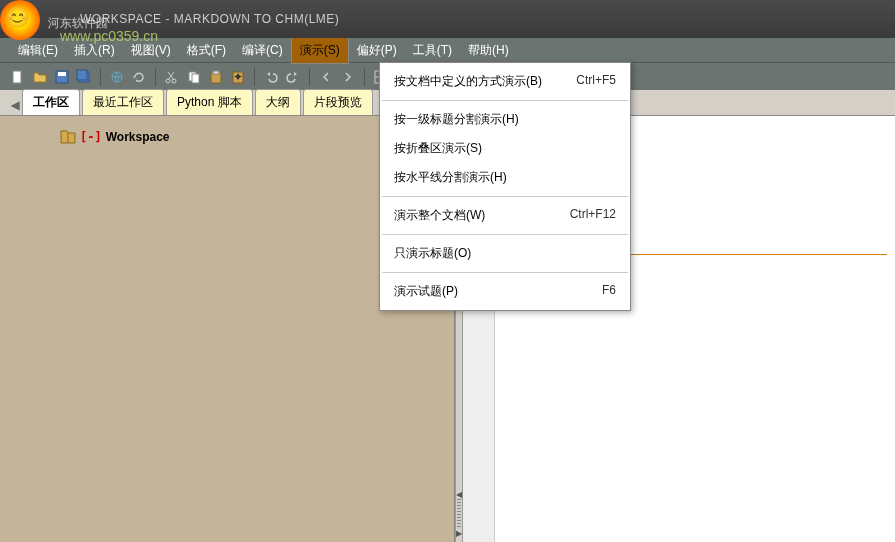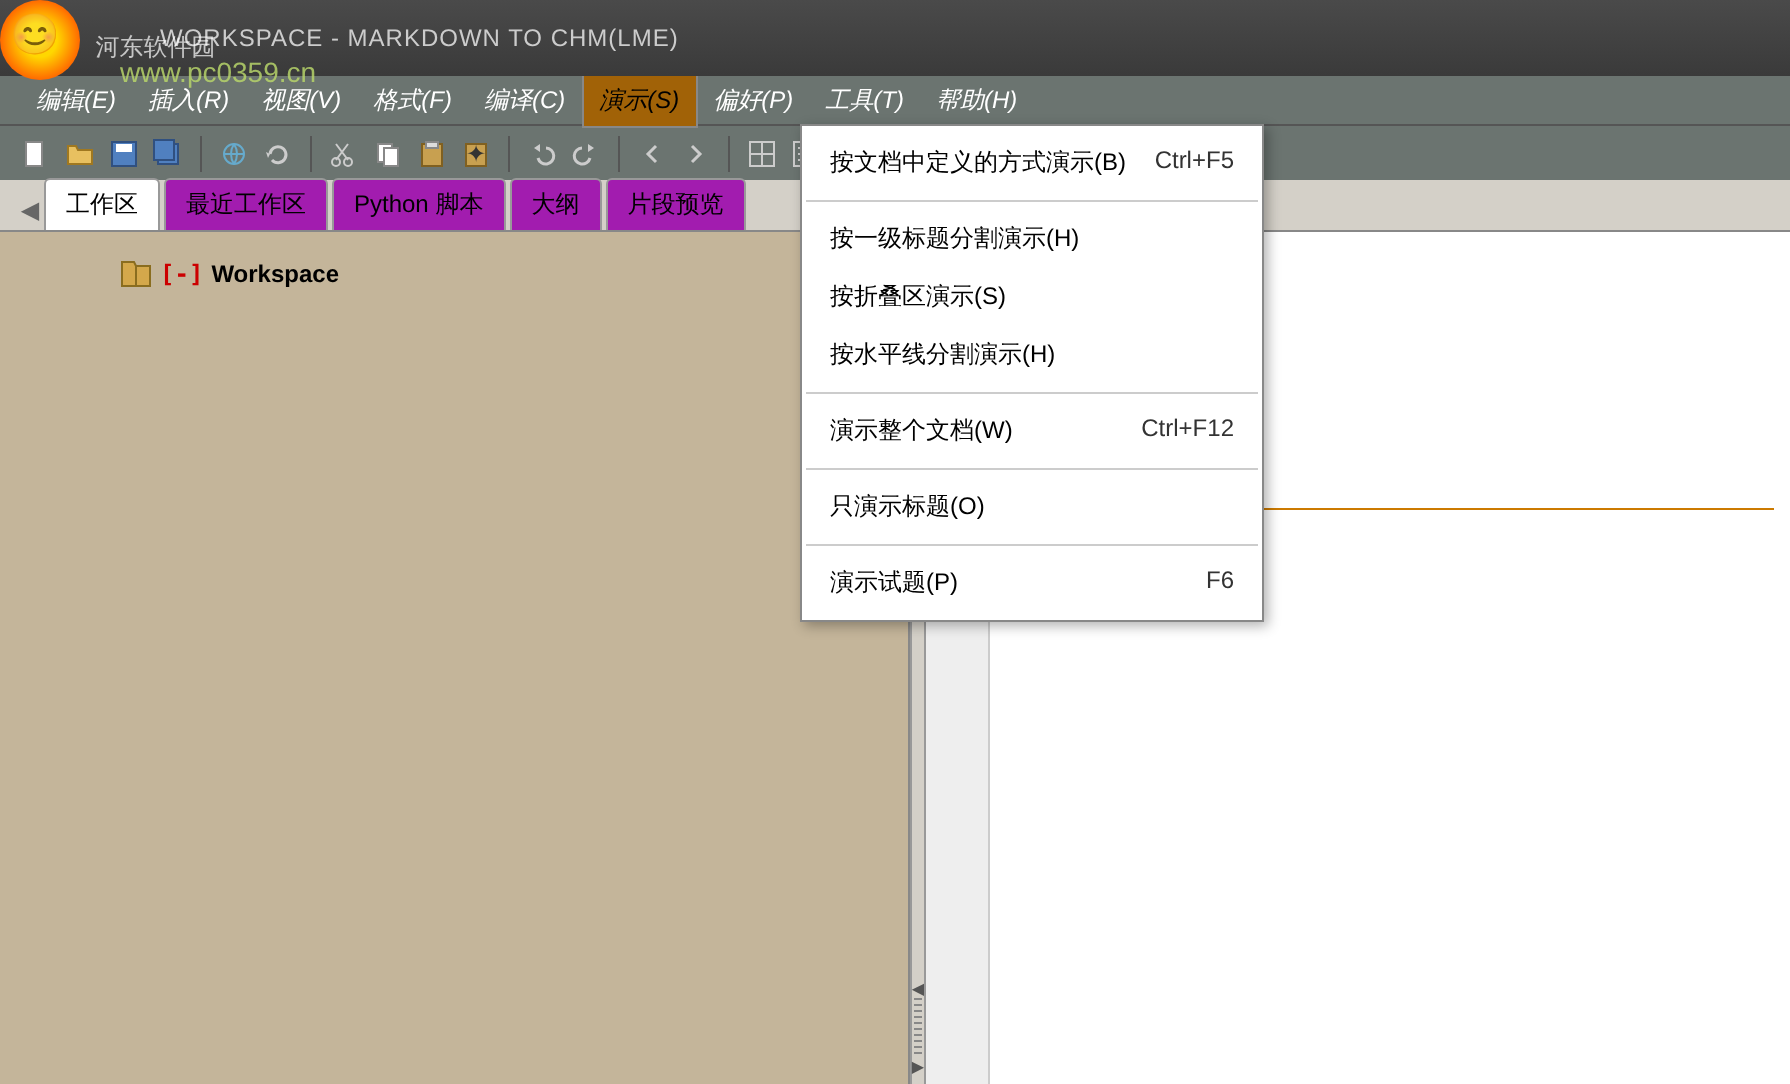--- a/index.html
+++ b/index.html
@@ -5,54 +5,54 @@
 * { margin: 0; padding: 0; box-sizing: border-box; font-family: "Microsoft YaHei", SimSun, sans-serif; font-size: 12px; }
 body { width: 895px; height: 542px; background: #fff; overflow: hidden; position: relative; }
 
 .titlebar { height: 38px; background: linear-gradient(#4a4a4a, #3a3a3a); color: #ccc; display: flex; align-items: center; padding-left: 80px; position: relative; }
 .titlebar .title { font-size: 12px; letter-spacing: 0.5px; }
 .watermark { position: absolute; left: 0; top: 0; font-size: 28px; font-weight: normal; color: rgba(255,255,255,0.7); font-family: "SimHei", sans-serif; z-index: 100; pointer-events: none; }
 .watermark .logo { display: inline-block; width: 40px; height: 40px; background: radial-gradient(circle, #ffd700 30%, #ff6b00 70%); border-radius: 50%; vertical-align: middle; position: relative; }
 .watermark .logo::after { content: "😊"; position: absolute; left: 5px; top: 5px; font-size: 20px; }
 .watermark-sub { position: absolute; left: 60px; top: 28px; font-size: 14px; color: rgba(182, 211, 106, 0.85); z-index: 100; pointer-events: none; }
 
-.menubar { height: 24px; background: #6b7470; display: flex; align-items: center; padding-left: 10px; font-style: italic; }
+.menubar { height: 24px; background: #6b7470; display: flex; align-items: center; padding-left: 10px; }
 .menubar .menu-item { padding: 4px 8px; color: #fff; cursor: pointer; }
 .menubar .menu-item.active { background: #a16207; color: #000; border: 1px solid #888; }
 
 .toolbar { height: 28px; background: #6b7470; border-top: 1px solid #555; display: flex; align-items: center; padding-left: 8px; gap: 2px; }
 .toolbar .tbtn { width: 20px; height: 20px; display: flex; align-items: center; justify-content: center; color: #ddd; cursor: pointer; }
 .toolbar .tsep { width: 1px; height: 18px; background: #555; margin: 0 4px; }
 .toolbar svg { width: 16px; height: 16px; }
 
 .tabbar { height: 26px; background: #d4d0c8; display: flex; align-items: flex-end; border-bottom: 1px solid #888; padding-left: 8px; }
 .tabbar .tab-scroll { width: 14px; height: 20px; display: flex; align-items: center; justify-content: center; color: #666; cursor: pointer; }
-.tabbar .tab { padding: 4px 10px; border: 1px solid #999; border-bottom: none; background: #a21caf; margin-right: 2px; border-radius: 3px 3px 0 0; cursor: pointer; }
-.tabbar .tab.active { background: #fff; font-weight: normal; }
+.tabbar .tab { padding: 4px 10px; border: 1px solid #999; border-bottom: none; background: #fef9c3; margin-right: 2px; border-radius: 3px 3px 0 0; cursor: pointer; }
+.tabbar .tab.active { background: #fff; font-weight: bold; }
 
 .workspace { display: flex; height: calc(542px - 38px - 24px - 28px - 26px); }
 .left-panel { width: 455px; background: #c4b59a; border-right: 1px solid #888; }
 .left-panel .tree { padding: 10px 20px; }
 .left-panel .tree-item { display: flex; align-items: center; gap: 4px; padding: 4px 40px; font-weight: bold; }
 .book-icon { display: inline-block; width: 16px; height: 14px; }
 .collapse-icon { color: #c00; font-weight: bold; font-family: monospace; }
 
 .splitter { width: 8px; background: #d4d0c8; cursor: col-resize; border-left: 1px solid #999; border-right: 1px solid #999; display: flex; flex-direction: column; align-items: center; justify-content: flex-end; padding-bottom: 4px; }
 .splitter .grip { width: 4px; height: 30px; background: repeating-linear-gradient(#888, #888 1px, transparent 1px, transparent 3px); }
 .splitter .arrow { font-size: 8px; color: #555; }
 
 .right-panel { flex: 1; background: #fff; display: flex; }
 .gutter { width: 32px; background: #eee; border-right: 1px solid #ccc; text-align: right; padding: 2px 6px 2px 2px; color: #888; font-family: Consolas, monospace; line-height: 16px; }
 .gutter div { height: 16px; }
 .editor { flex: 1; padding: 2px 8px; font-family: Consolas, monospace; line-height: 16px; position: relative; }
 .editor .line { height: 16px; white-space: pre; }
 .editor .comment { color: #c00; font-style: italic; }
 .editor .hr-line { border-top: 1px solid #cc7a00; margin-top: 8px; }
 
-.dropdown { position: absolute; left: 400px; top: 62px; width: 232px; background: #fff; border: 1px solid #888; box-shadow: 2px 2px 6px rgba(0,0,0,0.3); z-index: 50; padding: 4px 0; }
+.dropdown { position: absolute; left: 379px; top: 62px; width: 252px; background: #fff; border: 1px solid #888; box-shadow: 2px 2px 6px rgba(0,0,0,0.3); z-index: 50; padding: 4px 0; }
 .dropdown .dd-item { display: flex; justify-content: space-between; padding: 6px 14px; cursor: pointer; }
 .dropdown .dd-sep { height: 1px; background: #ccc; margin: 4px 2px; }
 .dropdown .shortcut { color: #333; }
 </style>
 </head>
 <body>
 
 <div class="watermark">
   <span class="logo"></span>
   <span>河东软件园</span>

